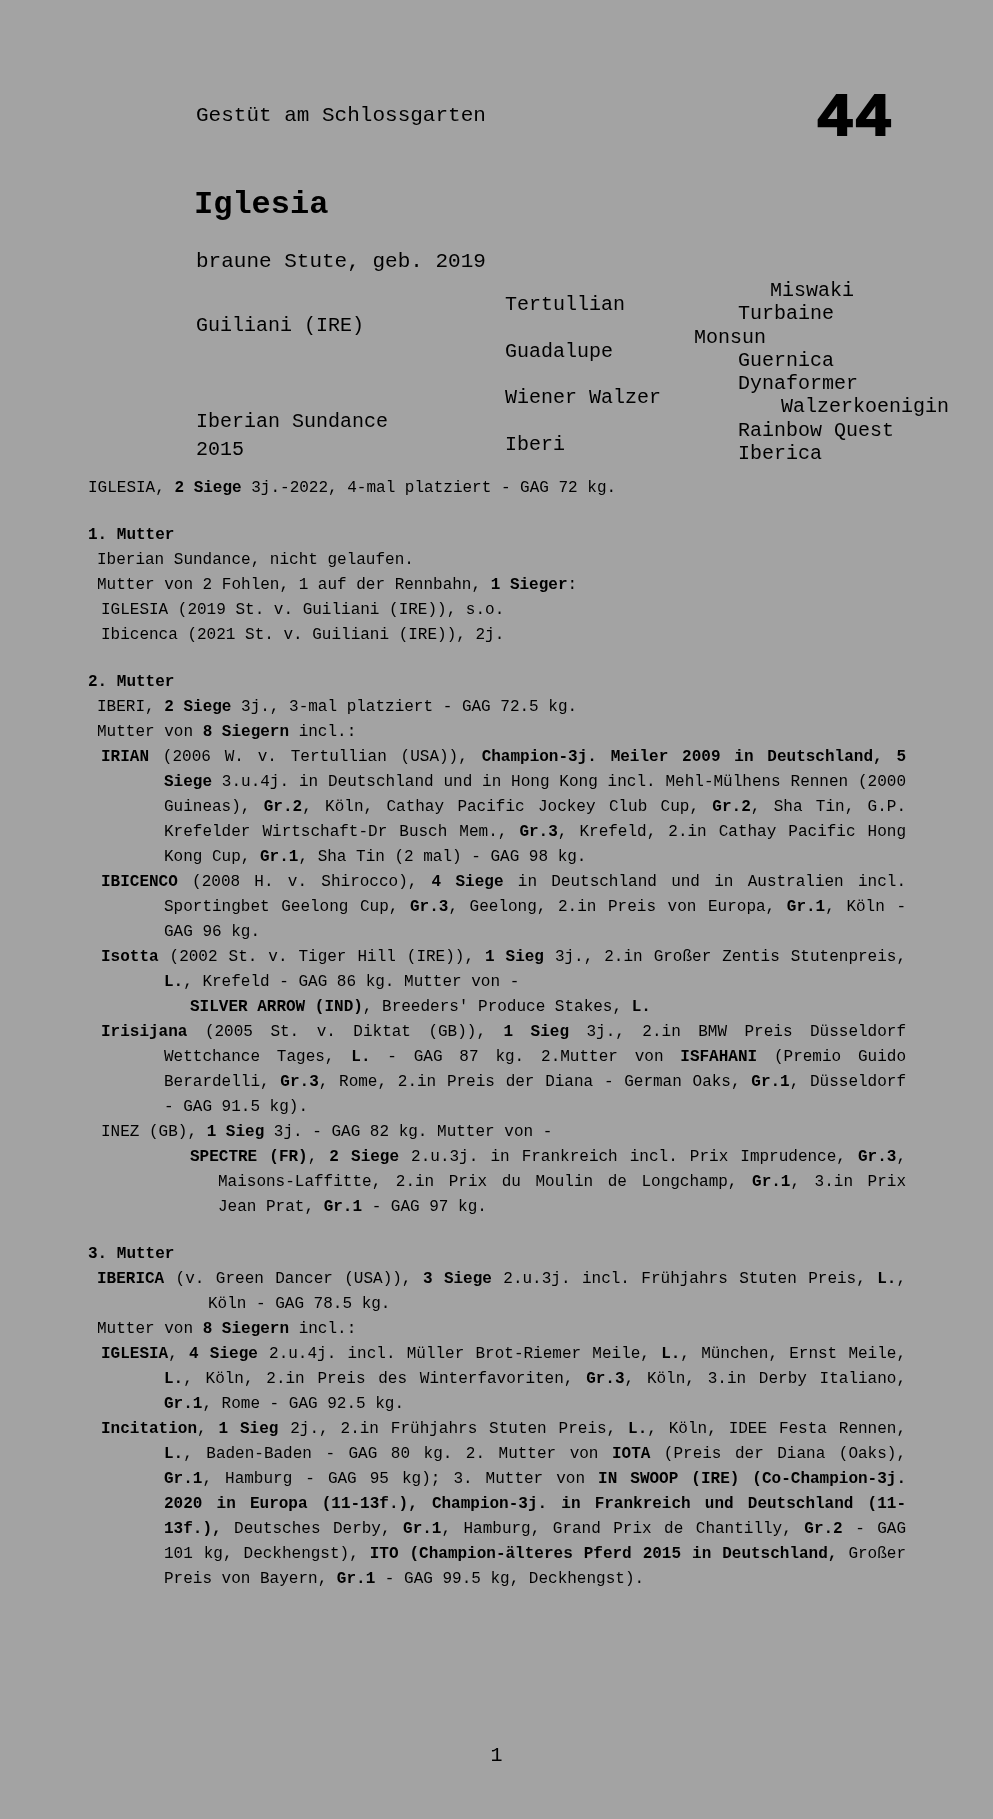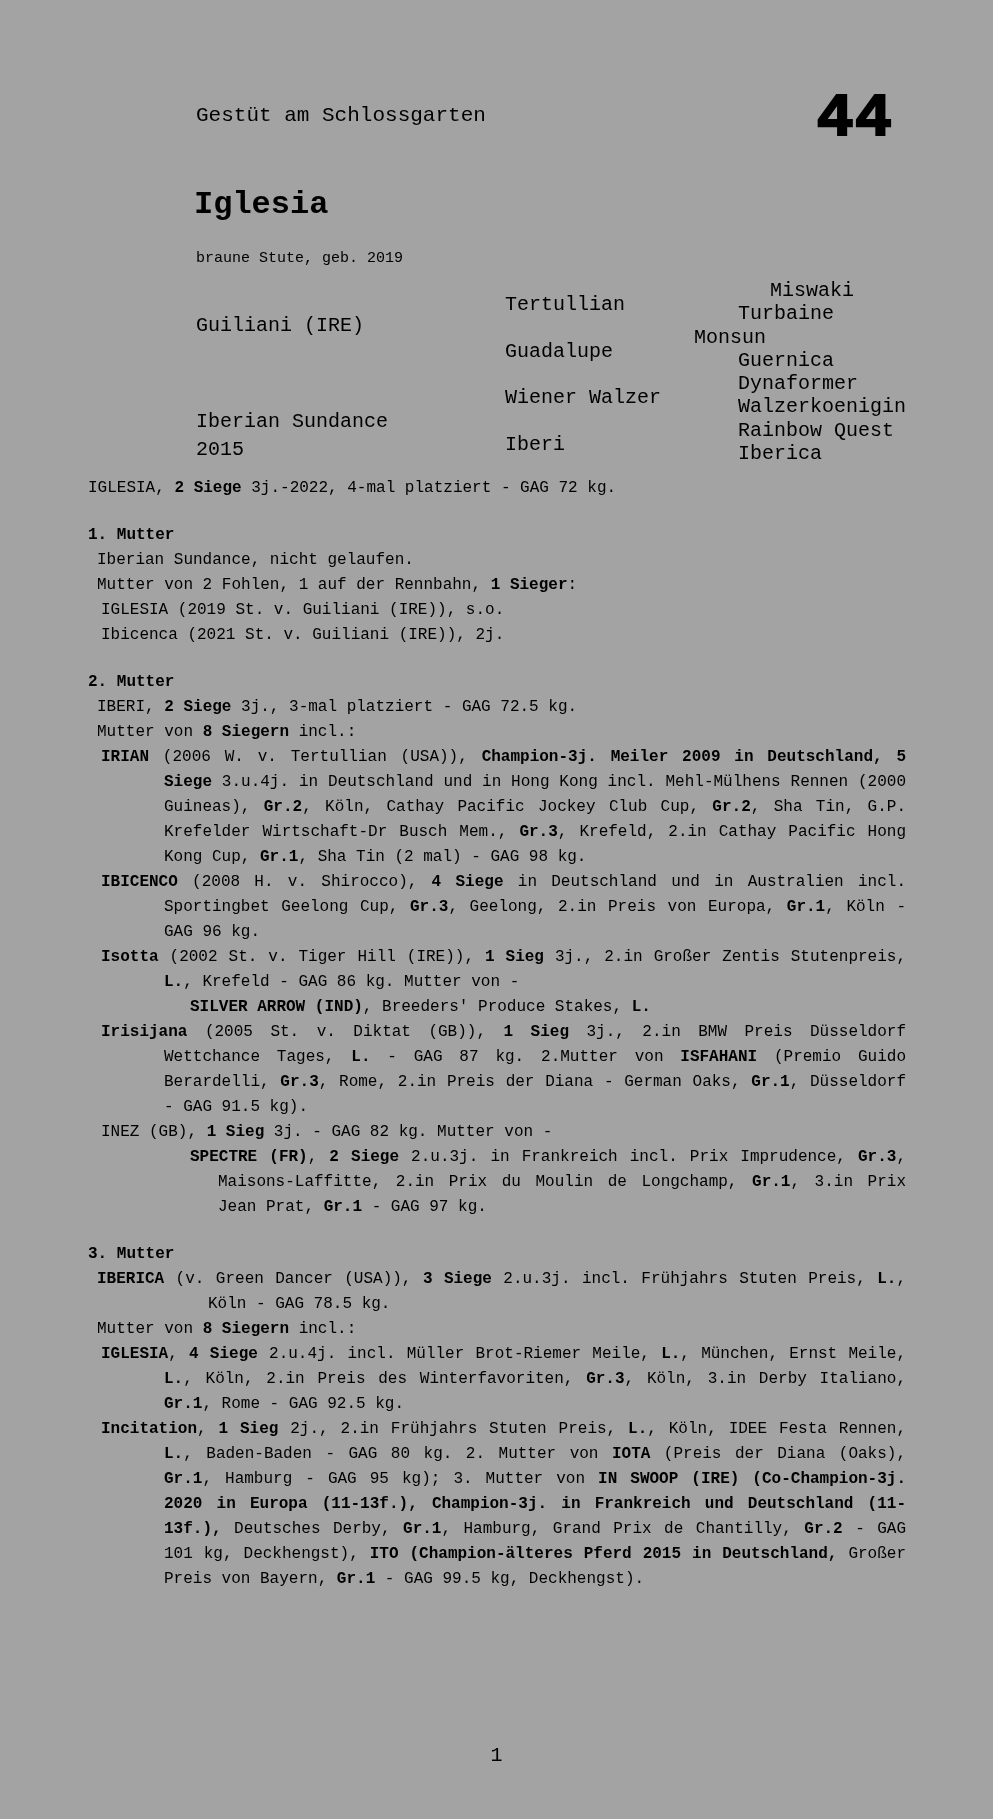--- a/index.html
+++ b/index.html
@@ -11,21 +11,21 @@
   }
   .page{position:absolute;inset:0;background:#a3a3a3;overflow:hidden;font-family:Liberation Mono, monospace;}
 
   .consignor{position:absolute;left:196px;top:104px;font-size:21px;}
   .lot-number{
     position:absolute;right:100px;top:88px;
     font-size:62px;font-weight:900;line-height:1;
     -webkit-text-stroke:2px #000;letter-spacing:1px;
   }
   .horse-title{position:absolute;left:194px;top:186px;font-size:32px;font-weight:bold;letter-spacing:0;}
-  .horse-sub{position:absolute;left:196px;top:250px;font-size:15px;}
+  .horse-sub{position:absolute;left:196px;top:250px;font-size:21px;}
 
   .ped{position:absolute;left:0;top:0;width:100%;height:470px;font-size:20px;}
   .ped .sire{position:absolute;left:196px;top:314px;}
   .ped .dam{position:absolute;left:196px;top:408px;line-height:28px;}
 
   .text-body{
     position:absolute;left:88px;top:476px;width:818px;
     font-size:16px;line-height:25px;
   }
   .race-record{margin:0;}
@@ -61,21 +61,21 @@
         <div style="position: absolute; left: 505px; top: 340px;">Guadalupe</div>
         <div style="position: absolute; left: 505px; top: 386px;">Wiener Walzer</div>
         <div style="position: absolute; left: 505px; top: 433px;">Iberi</div>
       </div>
     <div>
         <div style="position: absolute; left: 738px; top: 279px; margin-left: 32px;">Miswaki</div>
         <div style="position: absolute; left: 738px; top: 302px;">Turbaine</div>
         <div style="position: absolute; left: 694px; top: 326px; text-align: center;">Monsun</div>
         <div style="position: absolute; left: 738px; top: 349px;">Guernica</div>
         <div style="position: absolute; left: 738px; top: 372px;">Dynaformer</div>
-        <div style="position: absolute; left: 738px; top: 395px;">Walzerkoenigin</div>
+        <div style="position: absolute; left: 781px; top: 395px;">Walzerkoenigin</div>
         <div style="position: absolute; left: 738px; top: 419px;">Rainbow Quest</div>
         <div style="position: absolute; left: 738px; top: 442px;">Iberica</div>
       </div>
   </div>
 
   <div class="text-body">
     <div class="race-record">IGLESIA, <span class="b">2 Siege</span> 3j.-2022, 4-mal platziert - GAG 72 kg.</div>
     <div>
         <div class="sec-heading">1. Mutter</div>
         <div class="para plain">Iberian Sundance, nicht gelaufen.</div>

